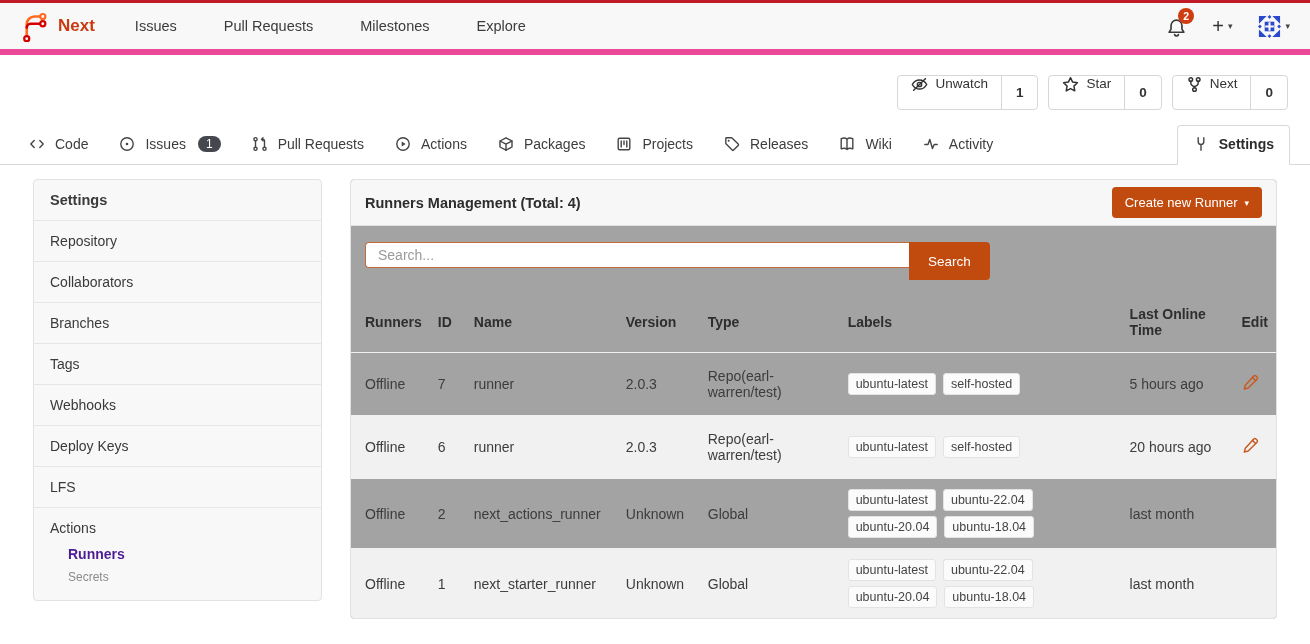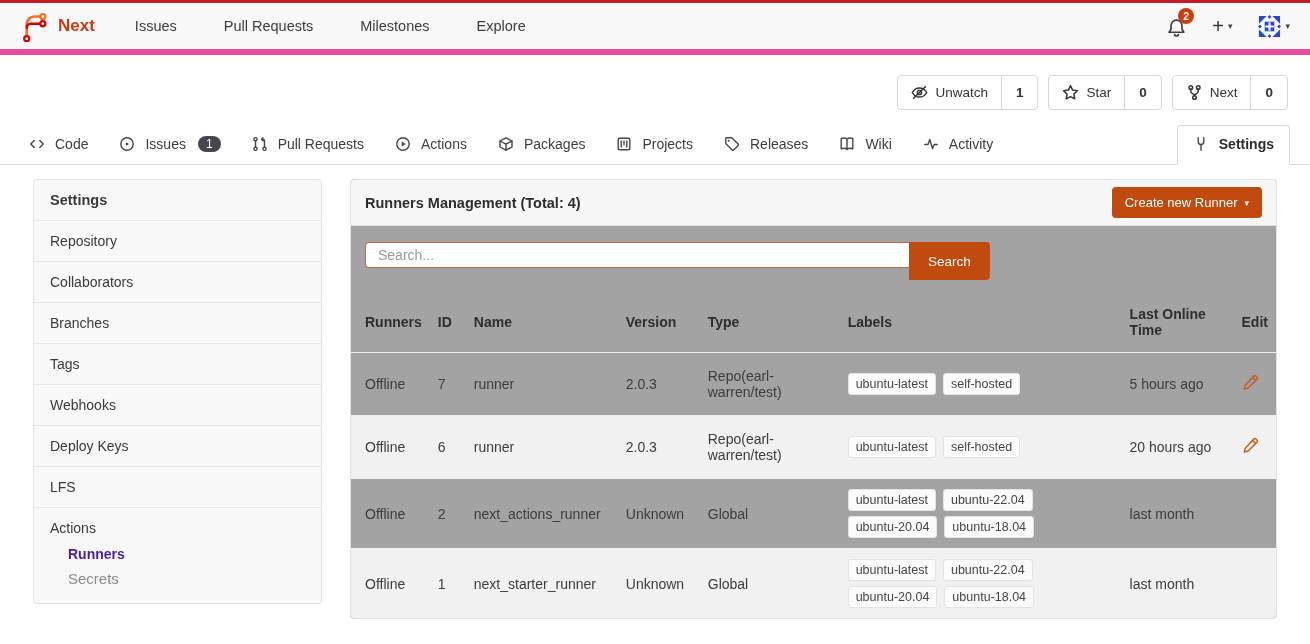--- a/index.html
+++ b/index.html
@@ -39,21 +39,21 @@
   
   .repo-header { display:flex; align-items:center; padding:20px 22px 10px 22px; }
   .repo-title { display:flex; align-items:center; gap:10px; font-size:22px; }
   .repo-link { color:var(--link); cursor:pointer; }
   .repo-sep { color:#3a3a3a; margin:0 2px; }
   .repo-actions { margin-left:auto; display:flex; gap:10px; }
   .btn-group {
     display:flex; border:1px solid #d7d7d7; border-radius:4px; background:#fff;
     overflow:hidden; height:35px;
   }
-  .btn-main { display:flex; align-items:center; gap:7px; padding:0 13px; font-size:13.5px; color:#333; cursor:pointer; }
+  .btn-main { display:flex; align-items:flex-start; gap:7px; padding:0 13px; font-size:13.5px; color:#333; cursor:pointer; }
   .btn-count { border-left:1px solid #d7d7d7; display:flex; align-items:center; padding:0 14px; font-size:13.5px; font-weight:600; color:#333; cursor:pointer; }
 
   
   .tabs {
     display:flex; align-items:flex-end; padding:0 20px; border-bottom:1px solid #d8d8d8;
     margin-top:4px;
   }
   .tab {
     display:flex; align-items:flex-start; gap:10px; padding:10px 9px 12px 9px; margin-right:13px;
     color:#3d3d3d; font-size:14px; cursor:pointer;
@@ -76,21 +76,21 @@
   .sidebar {
     width:289px; flex:none; background:#f8f8f8; border:1px solid #e2e2e2; border-radius:4px;
     overflow:hidden;
   }
   .side-item { padding:12px 16px; border-top:1px solid #e6e6e6; color:#3a3a3a; cursor:pointer; }
   .side-item.header { border-top:none; font-weight:bold; font-size:14.5px; cursor:default; }
   .side-sub { padding:0 0 12px 0; }
   .side-sub-label { padding:12px 16px 6px 16px; color:#3a3a3a; }
   .side-sub-item { padding:4px 16px 4px 34px; cursor:pointer; }
   .side-sub-item.active { font-weight:bold; color:#4c1d95; }
-  .side-sub-item.muted { color:#8a8a8a; font-size:15px; }
+  .side-sub-item.muted { color:#8a8a8a; font-size:12px; }
 
   
   .panel { flex:1; border:1px solid #e2e2e2; border-radius:4px; background:#a3a3a3; overflow:hidden; }
   .panel-header {
     background:#f7f7f7; border-bottom:1px solid #e2e2e2; padding:7px 14px;
     display:flex; align-items:center; justify-content:space-between; min-height:40px;
   }
   .panel-title { font-weight:bold; font-size:14.5px; color:#2d2d2d; }
   .create-btn {
     background:var(--accent); color:#fff; border:none; border-radius:4px;

